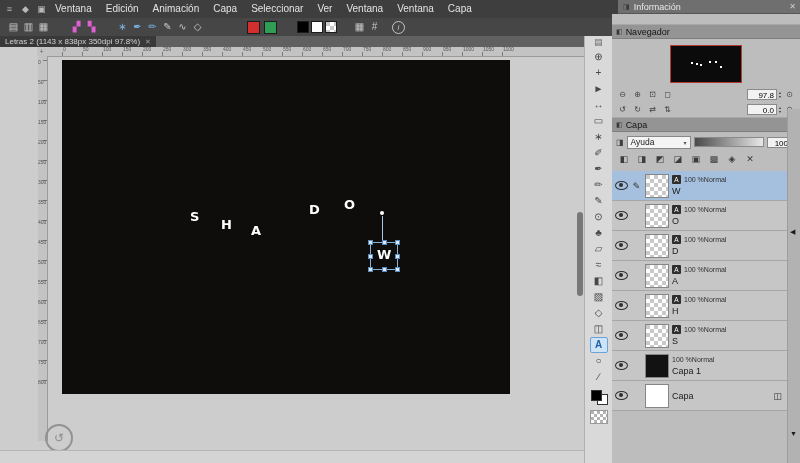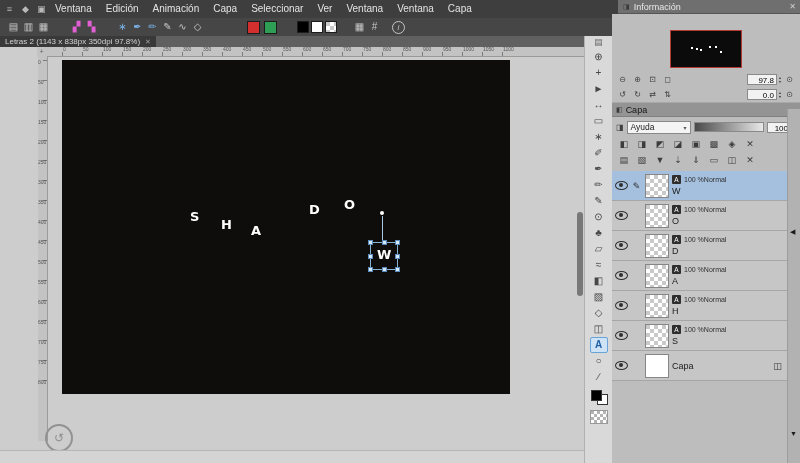--- a/index.html
+++ b/index.html
@@ -328,20 +328,24 @@
     <span class="tool">∕</span>
     <span class="fgbg">
       <span class="fgchip fg"></span>
       <span class="fgchip bg"></span>
     </span>
     <span class="strip-checker checker-sm"></span>
   </div>
 
   <div class="rightpanel">
 
+    <div class="panel-header">
+      <span class="ph-icon">◧</span>
+      <span>Navegador</span>
+    </div>
     <div class="nav-thumb">
       <span class="nav-dot" style="left:20px;top:16px"></span>
       <span class="nav-dot" style="left:25px;top:17px"></span>
       <span class="nav-dot" style="left:29px;top:18px"></span>
       <span class="nav-dot" style="left:38px;top:15px"></span>
       <span class="nav-dot" style="left:44px;top:15px"></span>
       <span class="nav-dot" style="left:49px;top:20px"></span>
     </div>
     <div class="nav-row">
       <span class="nicon">⊖</span>
@@ -479,20 +483,31 @@
         <span class="lthumb checker"></span>
         <span class="lmeta">
           <span class="lline1">
             <span class="lbadge">A</span>
             <span>100 %Normal</span>
           </span>
           <span class="lname">S</span>
         </span>
       </div>
 
+      <div class="lrow">
+        <span class="eye"></span>
+        <span class="penslot"></span>
+        <span class="lthumb black"></span>
+        <span class="lmeta">
+          <span class="lline1">
+            <span>100 %Normal</span>
+          </span>
+          <span class="lname">Capa 1</span>
+        </span>
+      </div>
 
       <div class="lrow">
         <span class="eye"></span>
         <span class="penslot"></span>
         <span class="lthumb white"></span>
         <span class="lmeta">
           <span class="lname">Capa</span>
         </span>
         <span class="paper-badge">◫</span>
       </div>

